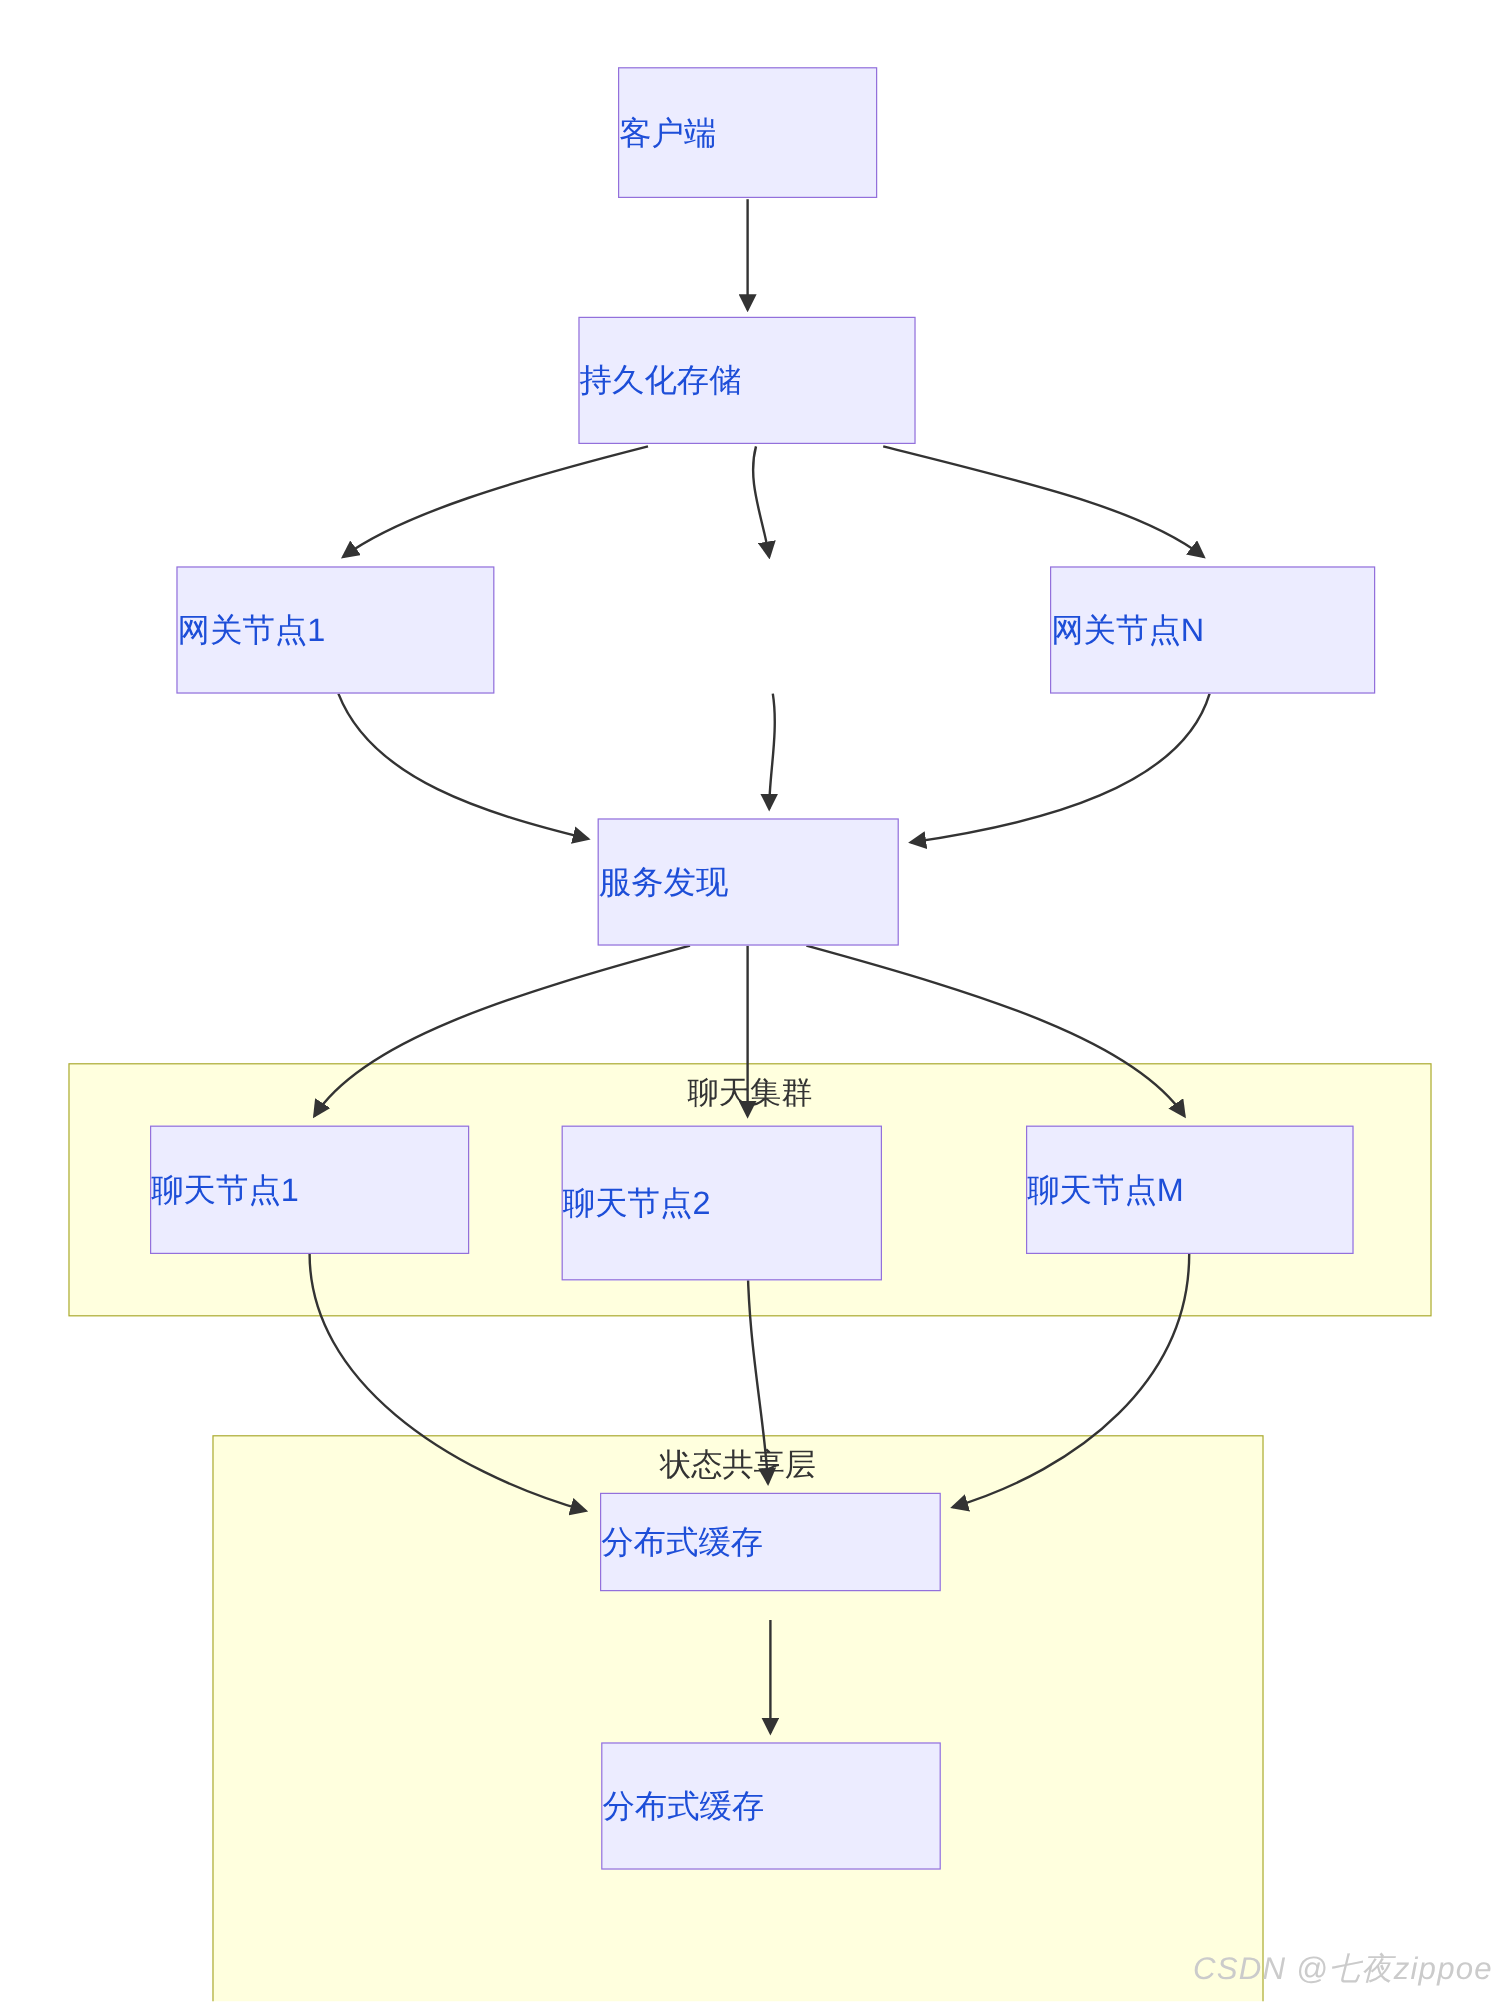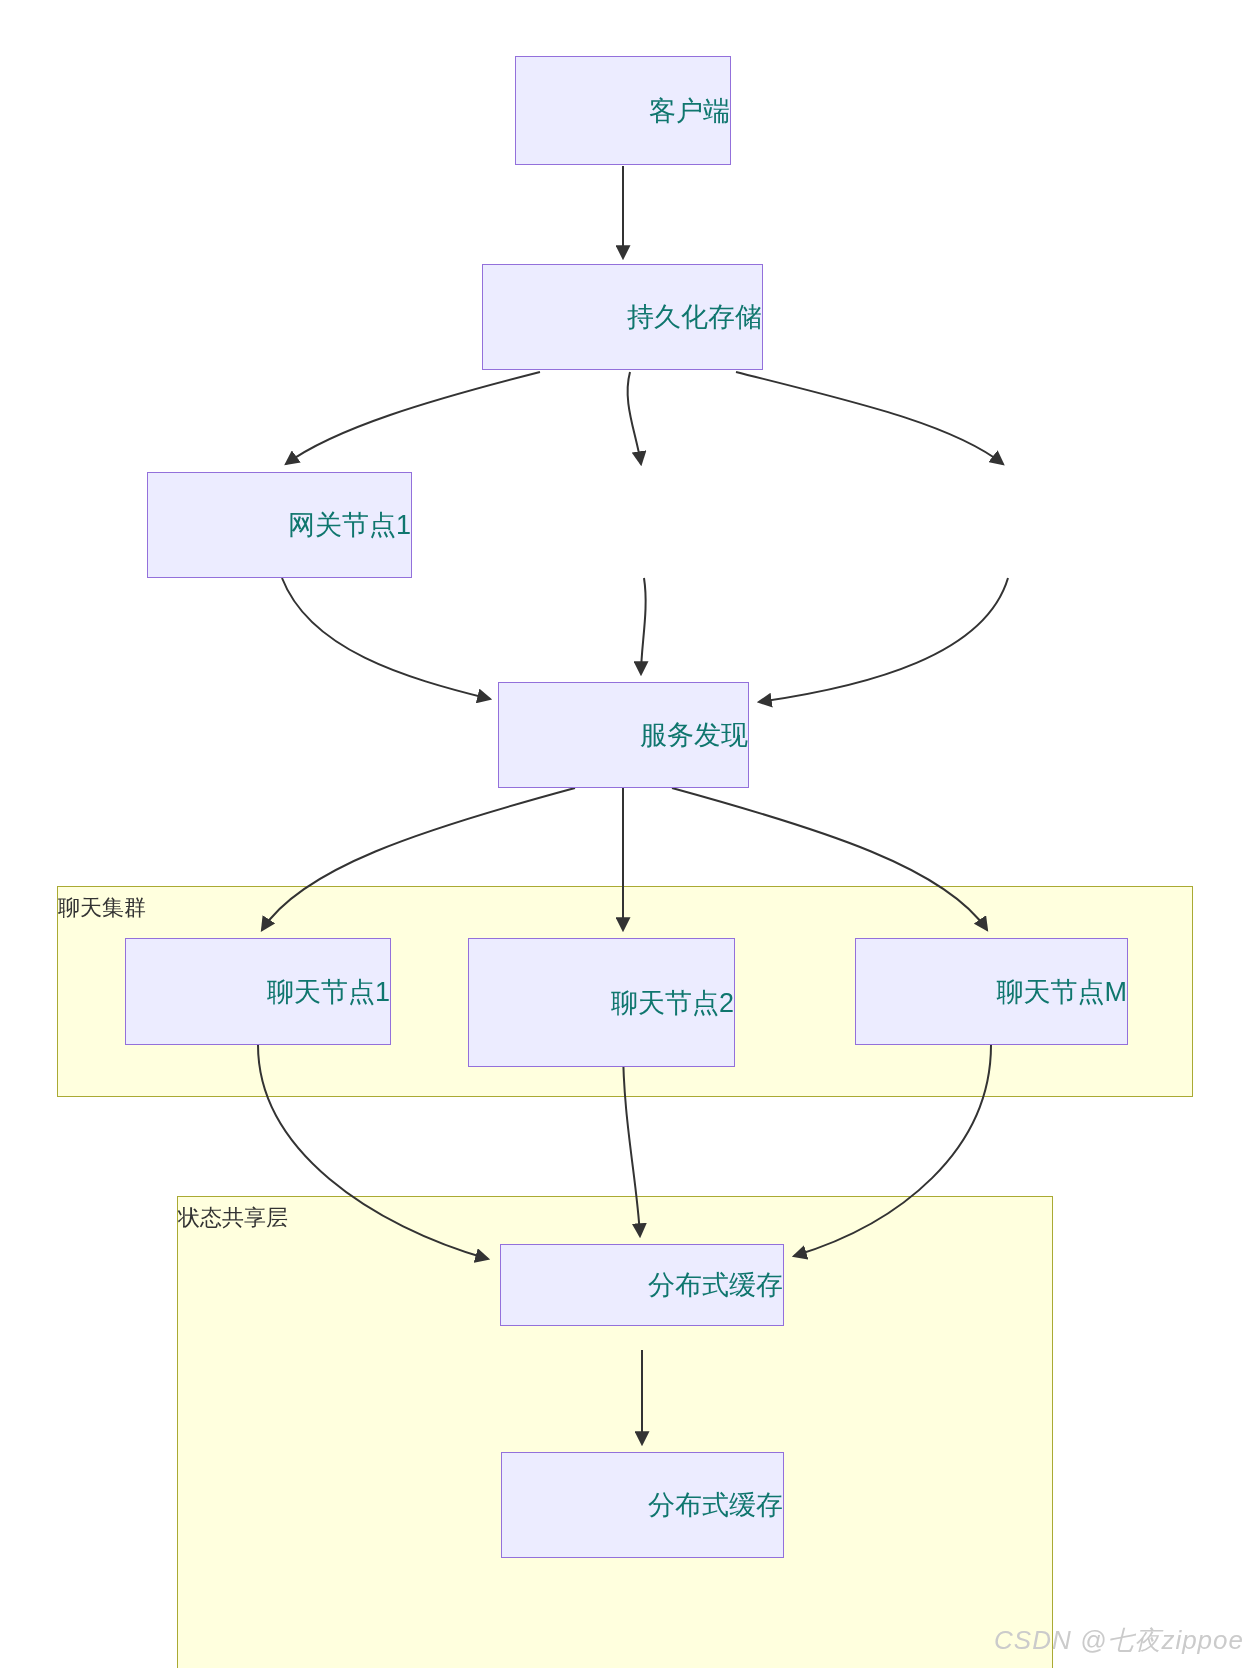--- a/index.html
+++ b/index.html
@@ -13,40 +13,40 @@
   .cluster{
     position:absolute;
     background:#FFFFDE;
     border:1.5px solid #AAAA33;
     box-sizing:border-box;
     z-index:1;
   }
   .cluster-title{
     position:absolute;
     top:6px;left:0;right:0;
-    text-align:left;
-    font-size:22px;
+    text-align:center;
+    font-size:26px;
     color:#333333;
     z-index:2;
   }
   .edges{
     position:absolute;top:0;left:0;
     width:1252px;height:1668px;
     z-index:3;
   }
   .node{
     position:absolute;
     background:#ECECFF;
     border:1.5px solid #9370DB;
     box-sizing:border-box;
     display:flex;
     align-items:center;
-    justify-content:flex-end;
+    justify-content:flex-start;
     font-size:27px;
-    color:#0f766e;
+    color:#1d4ed8;
     z-index:4;
   }
   .watermark{
     position:absolute;
     right:8px;
     bottom:10px;
     font-size:26px;
     color:#CBCBCB;
     z-index:5;
     letter-spacing:1px;
@@ -96,20 +96,23 @@
 
   <div class="node" style="left:482px;top:264px;width:281px;height:106px">
     <span>持久化存储</span>
   </div>
 
   <div class="node" style="left:147px;top:472px;width:265px;height:106px">
     <span>网关节点1</span>
   </div>
 
 
+  <div class="node" style="left:875px;top:472px;width:271px;height:106px">
+    <span>网关节点N</span>
+  </div>
 
   <div class="node" style="left:498px;top:682px;width:251px;height:106px">
     <span>服务发现</span>
   </div>
 
   <div class="node" style="left:125px;top:938px;width:266px;height:107px">
     <span>聊天节点1</span>
   </div>
 
   <div class="node" style="left:468px;top:938px;width:267px;height:129px">

